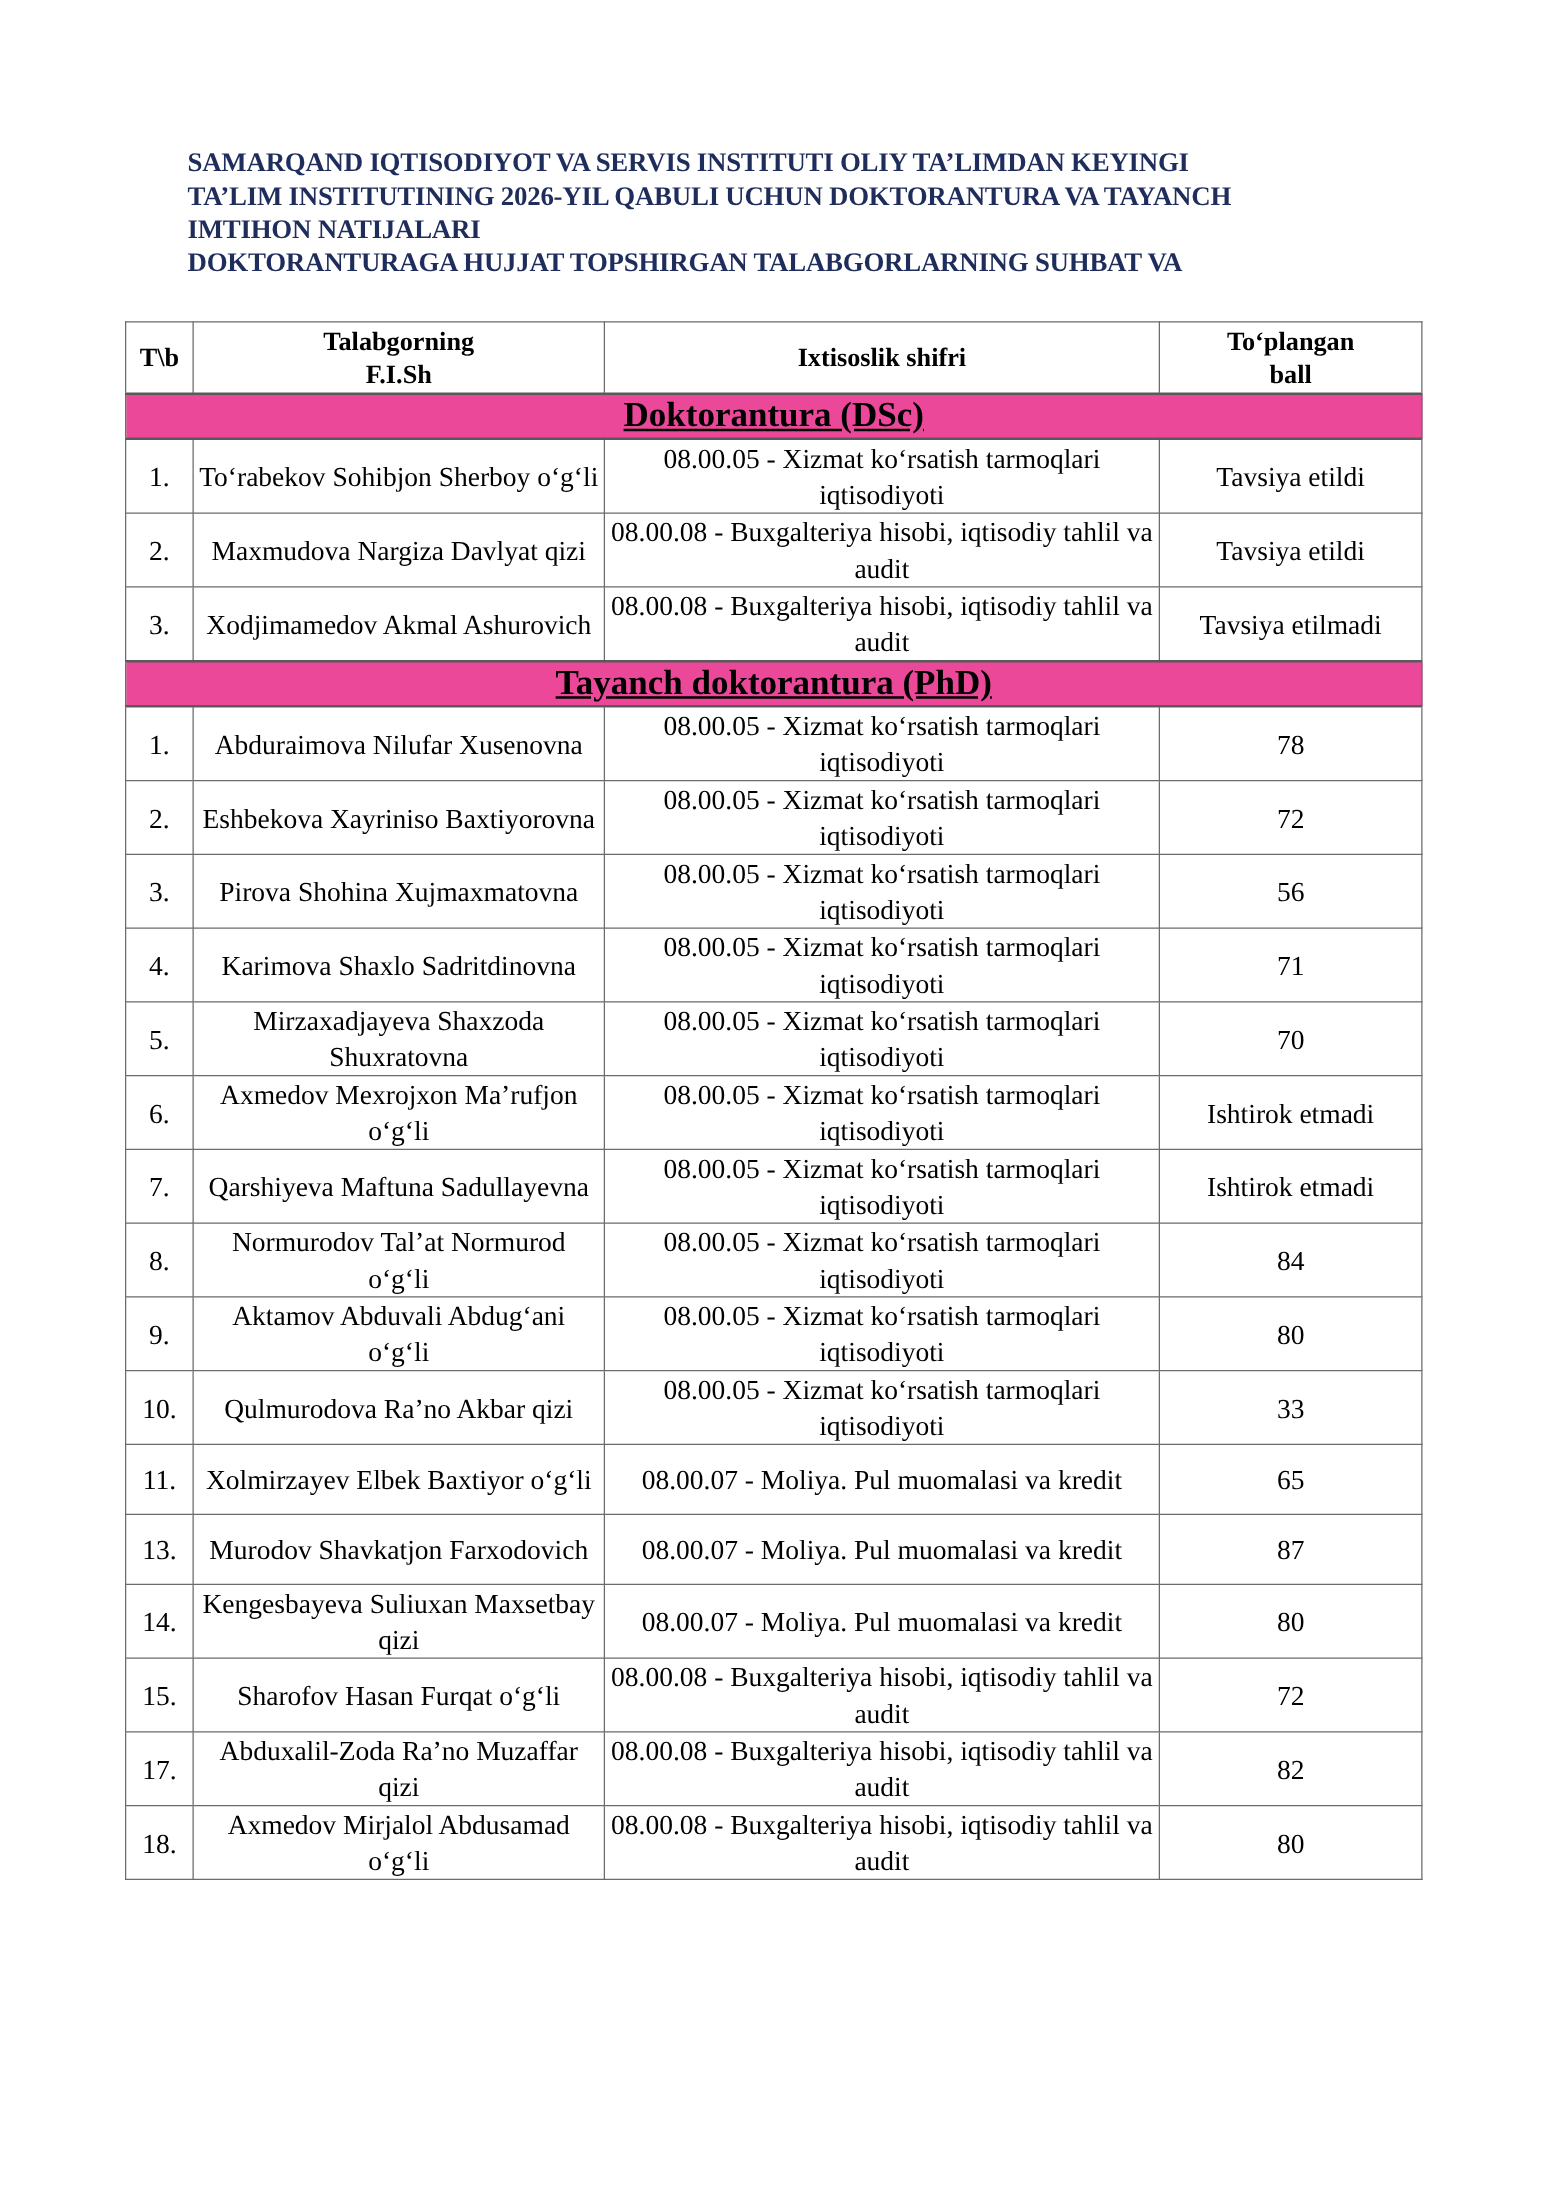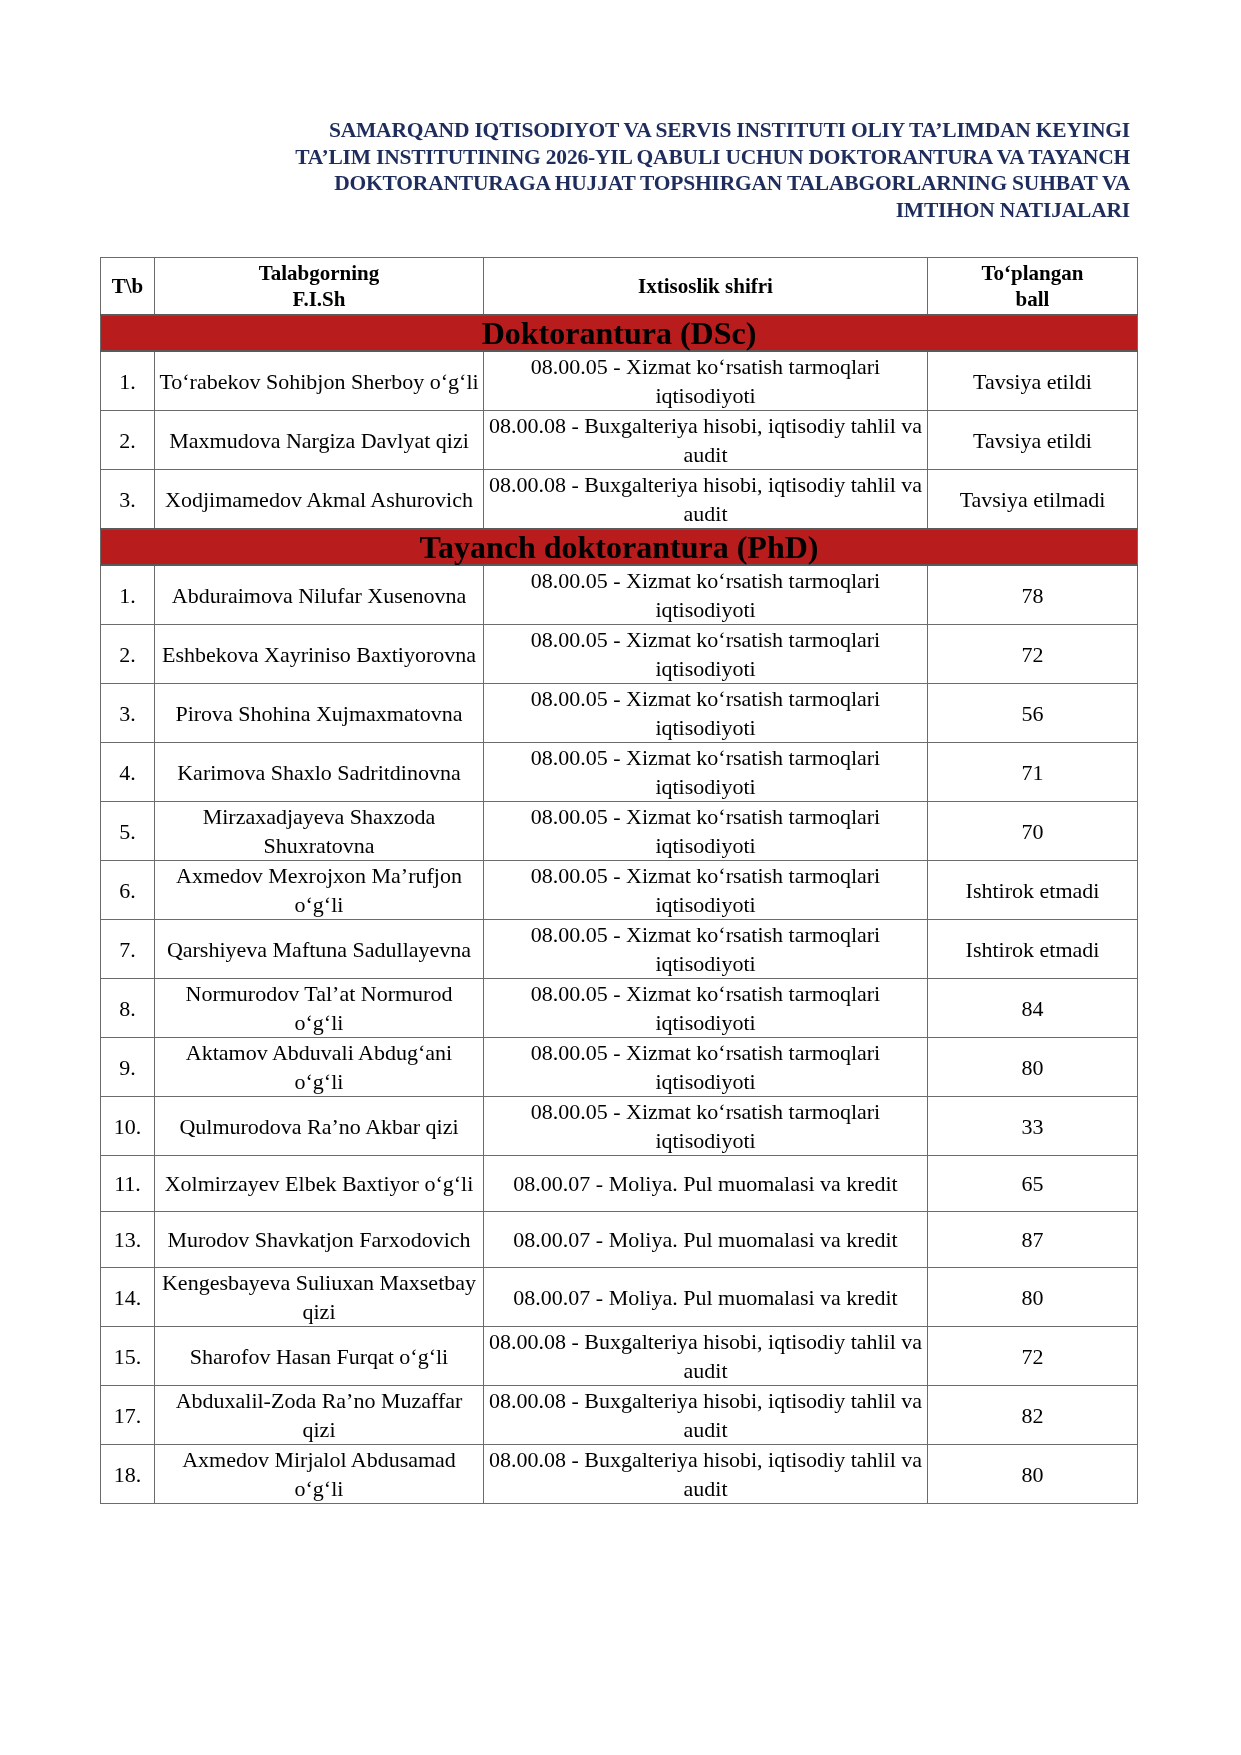--- a/index.html
+++ b/index.html
@@ -1,45 +1,45 @@
 <!DOCTYPE html>
 <html><head>
 <meta charset="utf-8">
 <style>
   html, body { margin: 0; padding: 0; background: #ffffff; }
   body { width: 1241px; height: 1755px; position: relative; overflow: hidden; font-family: "Liberation Serif", serif; color: #000; }
   .title {
     position: absolute; left: 150px; top: 117px; width: 980px;
-    text-align: right; font-weight: bold; color: #1f2d5c;
+    text-align: left; font-weight: bold; color: #1f2d5c;
     font-size: 21.5px; line-height: 26.5px; letter-spacing: -0.2px;
   }
   .title div { white-space: nowrap; }
   table.results {
     position: absolute; left: 100px; top: 257px;
     width: 1037px; border-collapse: collapse; table-layout: fixed;
   }
   table.results td, table.results th {
     border: 1.5px solid #6b6b6b; text-align: center; vertical-align: middle;
     padding: 0 4px; font-size: 22px; line-height: 29px;
   }
   table.results th { font-weight: bold; font-size: 21px; line-height: 26px; height: 56px; }
   tr.band td {
-    background: #b91c1c; font-weight: bold; font-size: 32px; height: 34px; line-height: 32px;
-    border-top: 2px solid #5a5a5a; border-bottom: 2px solid #5a5a5a;
+    background: #ec4899; font-weight: bold; font-size: 28px; height: 34px; line-height: 32px;
+    border-top: 2px solid #5a5a5a; border-bottom: 2px solid #5a5a5a; text-decoration: underline;
   }
   tr.row td { height: 55px; }
 </style>
 </head>
 <body>
 
 <div class="title">
   <div>SAMARQAND IQTISODIYOT VA SERVIS INSTITUTI OLIY TA’LIMDAN KEYINGI</div>
   <div>TA’LIM INSTITUTINING 2026-YIL QABULI UCHUN DOKTORANTURA VA TAYANCH</div>
+  <div>IMTIHON NATIJALARI</div>
   <div>DOKTORANTURAGA HUJJAT TOPSHIRGAN TALABGORLARNING SUHBAT VA</div>
-  <div>IMTIHON NATIJALARI</div>
 </div>
 
 <table class="results">
   <colgroup>
     <col style="width:54px">
     <col style="width:329px">
     <col style="width:444px">
     <col style="width:210px">
   </colgroup>
   <thead>

